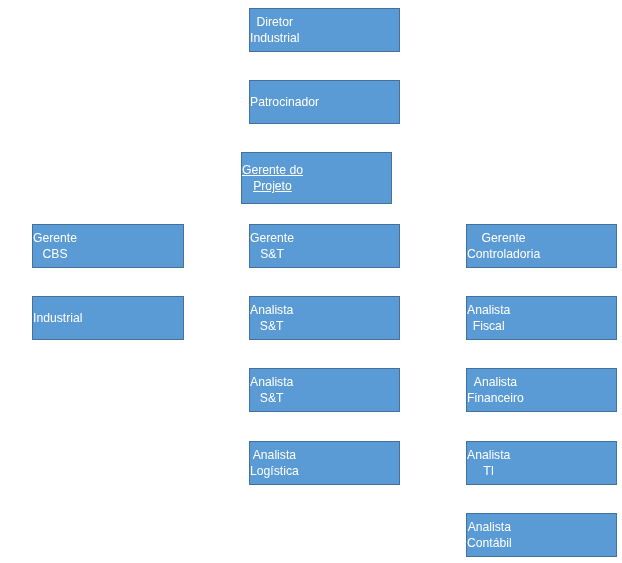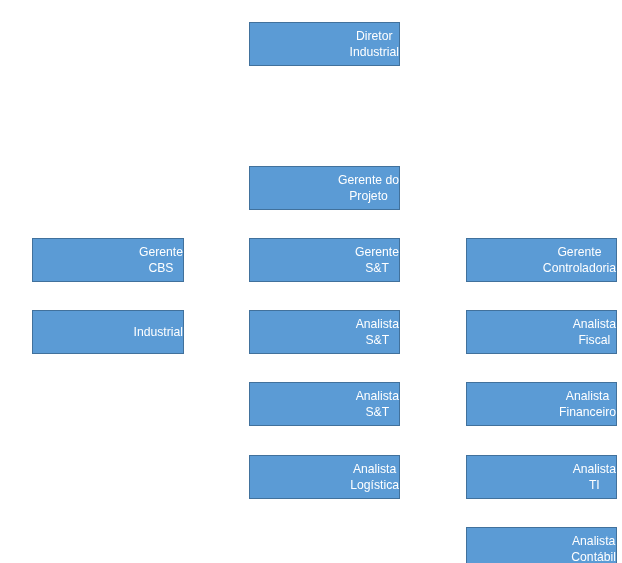--- a/index.html
+++ b/index.html
@@ -26,42 +26,42 @@
     position: absolute;
     box-sizing: border-box;
     background: #5B9BD5;
     border: 1px solid #41719C;
     color: #FFFFFF;
     font-size: 12.2px;
     line-height: 16.2px;
     text-align: center;
     display: flex;
     align-items: center;
-    justify-content: flex-end;
+    justify-content: flex-start;
     white-space: pre-line;
     letter-spacing: 0px;
-    margin-top: 14px;
   }
   .node .lbl { display: block; }
   svg.links {
     position: absolute;
     left: 0; top: 0;
     width: 622px;
     height: 563px;
     overflow: visible;
   }
 </style>
 </head>
 <body>
 
 <div id="chart">
   <svg class="links" viewBox="0 0 622 563"></svg>
 <div class="node" style="left: 249px; top: 8px; width: 151px; height: 44px;"><span class="lbl">Diretor
 Industrial</span></div>
-    <div class="node" style="left: 249px; top: 152px; width: 151px; height: 44px;"><span class="lbl">Gerente do
+    <div class="node" style="left: 249px; top: 80px; width: 151px; height: 44px;"><span class="lbl">Patrocinador</span></div>
+    <div class="node" style="left: 241px; top: 152px; width: 151px; height: 52px; text-decoration: underline;"><span class="lbl">Gerente do
 Projeto</span></div>
     <div class="node" style="left: 32px; top: 224px; width: 152px; height: 44px;"><span class="lbl">Gerente
 CBS</span></div>
     <div class="node" style="left: 32px; top: 296px; width: 152px; height: 44px;"><span class="lbl">Industrial</span></div>
     <div class="node" style="left: 249px; top: 224px; width: 151px; height: 44px;"><span class="lbl">Gerente
 S&amp;T</span></div>
     <div class="node" style="left: 249px; top: 296px; width: 151px; height: 44px;"><span class="lbl">Analista
 S&amp;T</span></div>
     <div class="node" style="left: 249px; top: 368px; width: 151px; height: 44px;"><span class="lbl">Analista
 S&amp;T</span></div>

